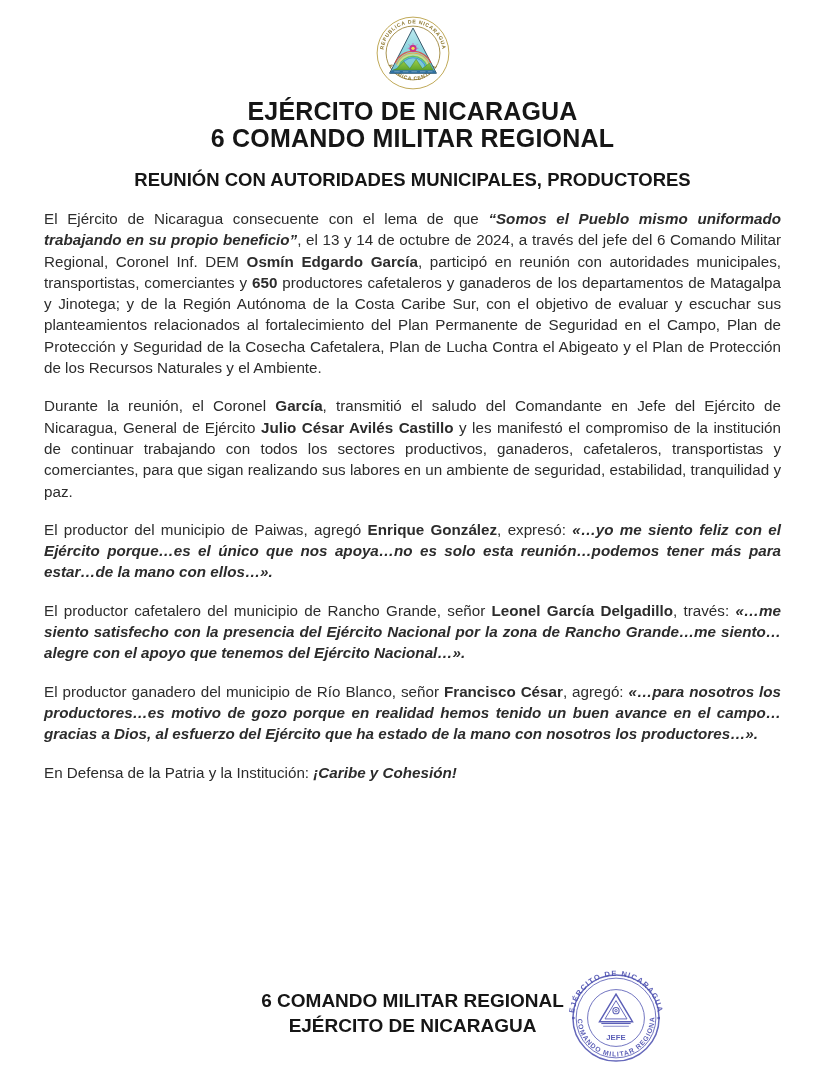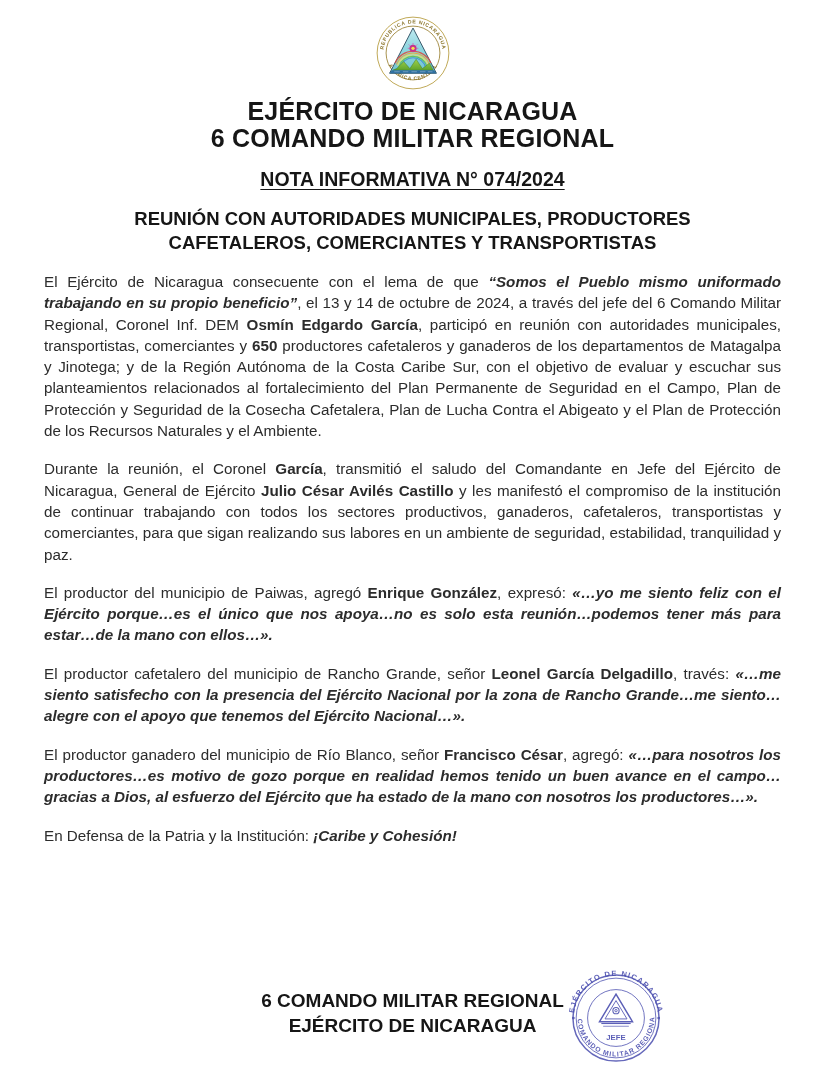--- a/index.html
+++ b/index.html
@@ -180,27 +180,23 @@
         </g>
       </svg>
     </div>
   </div>
 
   <div class="hdr-block">
     <div class="hdr-line">EJÉRCITO DE NICARAGUA</div>
     <div class="hdr-line">6 COMANDO MILITAR REGIONAL</div>
   </div>
 
-  <div class="nota-line">
-    <span class="u">NOTA INFORMATIVA N° 074/2024</span>
-  </div>
 
   <div class="subject-block">
     <div class="subject-line">REUNIÓN CON AUTORIDADES MUNICIPALES, PRODUCTORES</div>
-    <div class="subject-line">CAFETALEROS, COMERCIANTES Y TRANSPORTISTAS</div>
   </div>
 
   <div class="body-area" id="body-area">
       <p class="para"><span>El Ejército de Nicaragua consecuente con el lema de que </span><span class="bi">“Somos el Pueblo mismo uniformado trabajando en su propio beneficio”</span><span>, el 13 y 14 de octubre de 2024, a través del jefe del 6 Comando Militar Regional, Coronel Inf. DEM </span><span class="b">Osmín Edgardo García</span><span>, participó en reunión con autoridades municipales, transportistas, comerciantes y </span><span class="b">650</span><span> productores cafetaleros y ganaderos de los departamentos de Matagalpa y Jinotega; y de la Región Autónoma de la Costa Caribe Sur, con el objetivo de evaluar y escuchar sus planteamientos relacionados al fortalecimiento del Plan Permanente de Seguridad en el Campo, Plan de Protección y Seguridad de la Cosecha Cafetalera, Plan de Lucha Contra el Abigeato y el Plan de Protección de los Recursos Naturales y el Ambiente.</span></p>
       <p class="para"><span>Durante la reunión, el Coronel </span><span class="b">García</span><span>, transmitió el saludo del Comandante en Jefe del Ejército de Nicaragua, General de Ejército </span><span class="b">Julio César Avilés Castillo</span><span> y les manifestó el compromiso de la institución de continuar trabajando con todos los sectores productivos, ganaderos, cafetaleros, transportistas y comerciantes, para que sigan realizando sus labores en un ambiente de seguridad, estabilidad, tranquilidad y paz.</span></p>
       <p class="para"><span>El productor del municipio de Paiwas, agregó </span><span class="b">Enrique González</span><span>, expresó: </span><span class="bi">«…yo me siento feliz con el Ejército porque…es el único que nos apoya…no es solo esta reunión…podemos tener más para estar…de la mano con ellos…».</span></p>
       <p class="para"><span>El productor cafetalero del municipio de Rancho Grande, señor </span><span class="b">Leonel García Delgadillo</span><span>, través: </span><span class="bi">«…me siento satisfecho con la presencia del Ejército Nacional por la zona de Rancho Grande…me siento…alegre con el apoyo que tenemos del Ejército Nacional…».</span></p>
       <p class="para"><span>El productor ganadero del municipio de Río Blanco, señor </span><span class="b">Francisco César</span><span>, agregó: </span><span class="bi">«…para nosotros los productores…es motivo de gozo porque en realidad hemos tenido un buen avance en el campo…gracias a Dios, al esfuerzo del Ejército que ha estado de la mano con nosotros los productores…».</span></p>
       <p class="para"><span>En Defensa de la Patria y la Institución: </span><span class="bi">¡Caribe y Cohesión!</span></p>
     </div>

